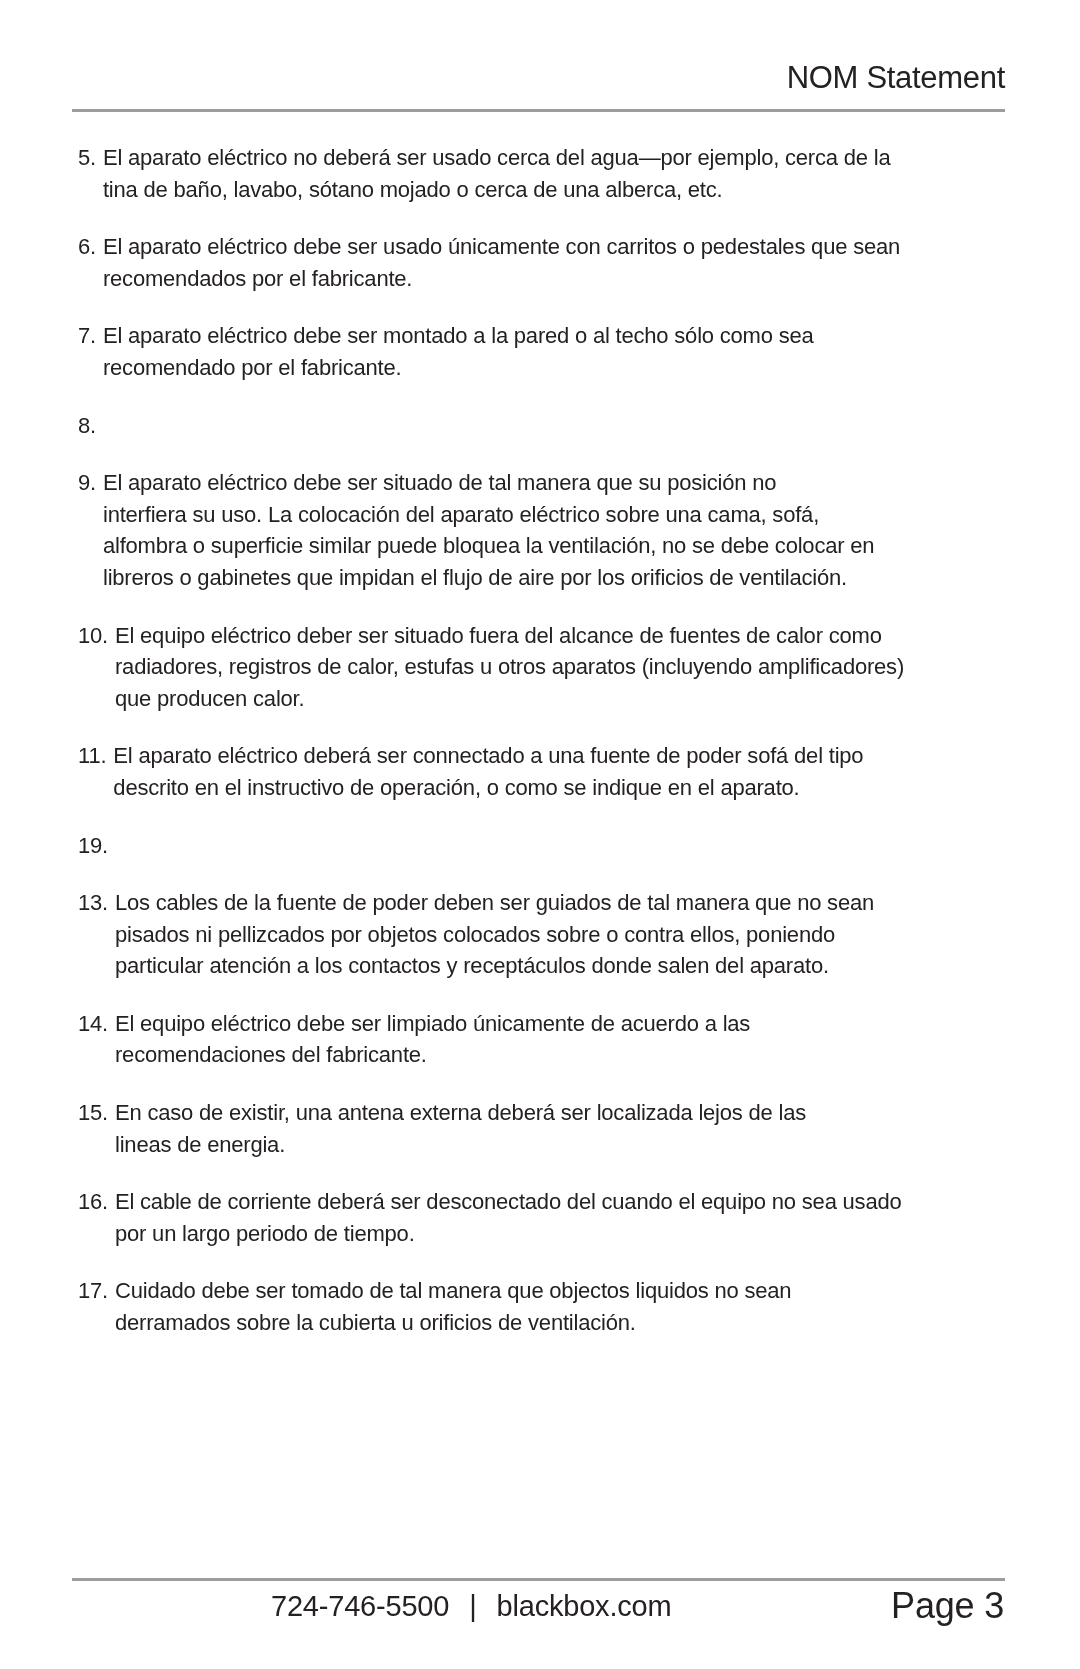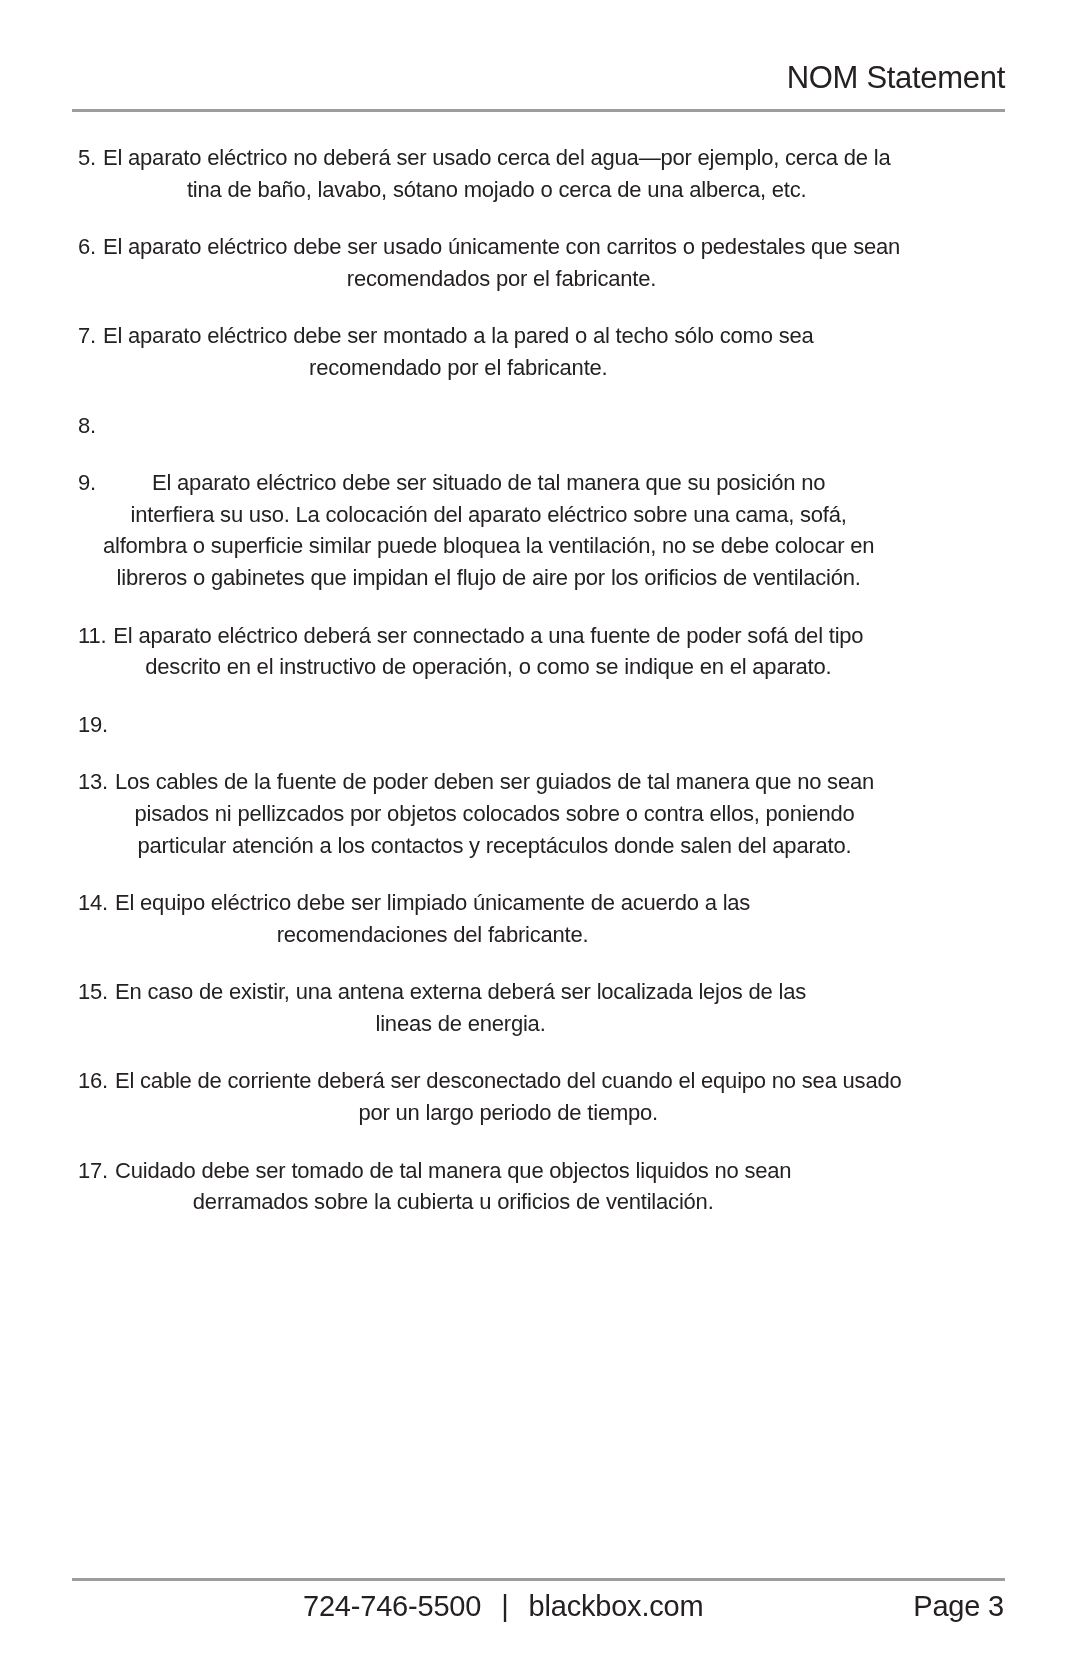--- a/index.html
+++ b/index.html
@@ -4,21 +4,20 @@
 <style>
   html,body{margin:0;padding:0;background:#ffffff;}
   .page{
     position:relative;
     width:1080px;
     height:1669px;
     background:#ffffff;
     font-family:"Liberation Sans", sans-serif;
     color:var(--text-color,#252122);
     overflow:hidden;
-    text-align:center;
   }
   .page-title{
     position:absolute;
     top:60px;
     right:75px;
     font-size:31px;
     line-height:36px;
     letter-spacing:-0.3px;
   }
   .rule{
@@ -46,28 +45,27 @@
   }
   .nom-item .num{flex:none;}
   .nom-item .txt{white-space:pre-line;}
   .footer-center{
     position:absolute;
     left:271px;
     top:1589px;
     font-size:29px;
     line-height:34px;
     letter-spacing:-0.2px;
-    margin-left:32px;
   }
   .footer-center .sep{padding:0 20px;}
   .footer-page{
     position:absolute;
     right:76px;
     top:1589px;
-    font-size:29px;
+    font-size:36px;
     line-height:34px;
     letter-spacing:-0.2px;
   }
 </style>
 </head>
 <body>
 
 <div class="page">
 
   <div class="page-title">NOM Statement</div>
@@ -92,20 +90,26 @@
       </div>
       <div class="nom-item">
         <span class="num">8.</span>
       </div>
       <div class="nom-item">
         <span class="num">9.</span>
         <span class="txt">El aparato eléctrico debe ser situado de tal manera que su posición no
 interfiera su uso. La colocación del aparato eléctrico sobre una cama, sofá,
 alfombra o superficie similar puede bloquea la ventilación, no se debe colocar en
 libreros o gabinetes que impidan el flujo de aire por los orificios de ventilación.</span>
+      </div>
+      <div class="nom-item">
+        <span class="num">10.</span>
+        <span class="txt">El equipo eléctrico deber ser situado fuera del alcance de fuentes de calor como
+radiadores, registros de calor, estufas u otros aparatos (incluyendo amplificadores)
+que producen calor.</span>
       </div>
       <div class="nom-item">
         <span class="num">11.</span>
         <span class="txt">El aparato eléctrico deberá ser connectado a una fuente de poder sofá del tipo
 descrito en el instructivo de operación, o como se indique en el aparato.</span>
       </div>
       <div class="nom-item">
         <span class="num">19.</span>
       </div>
       <div class="nom-item">

